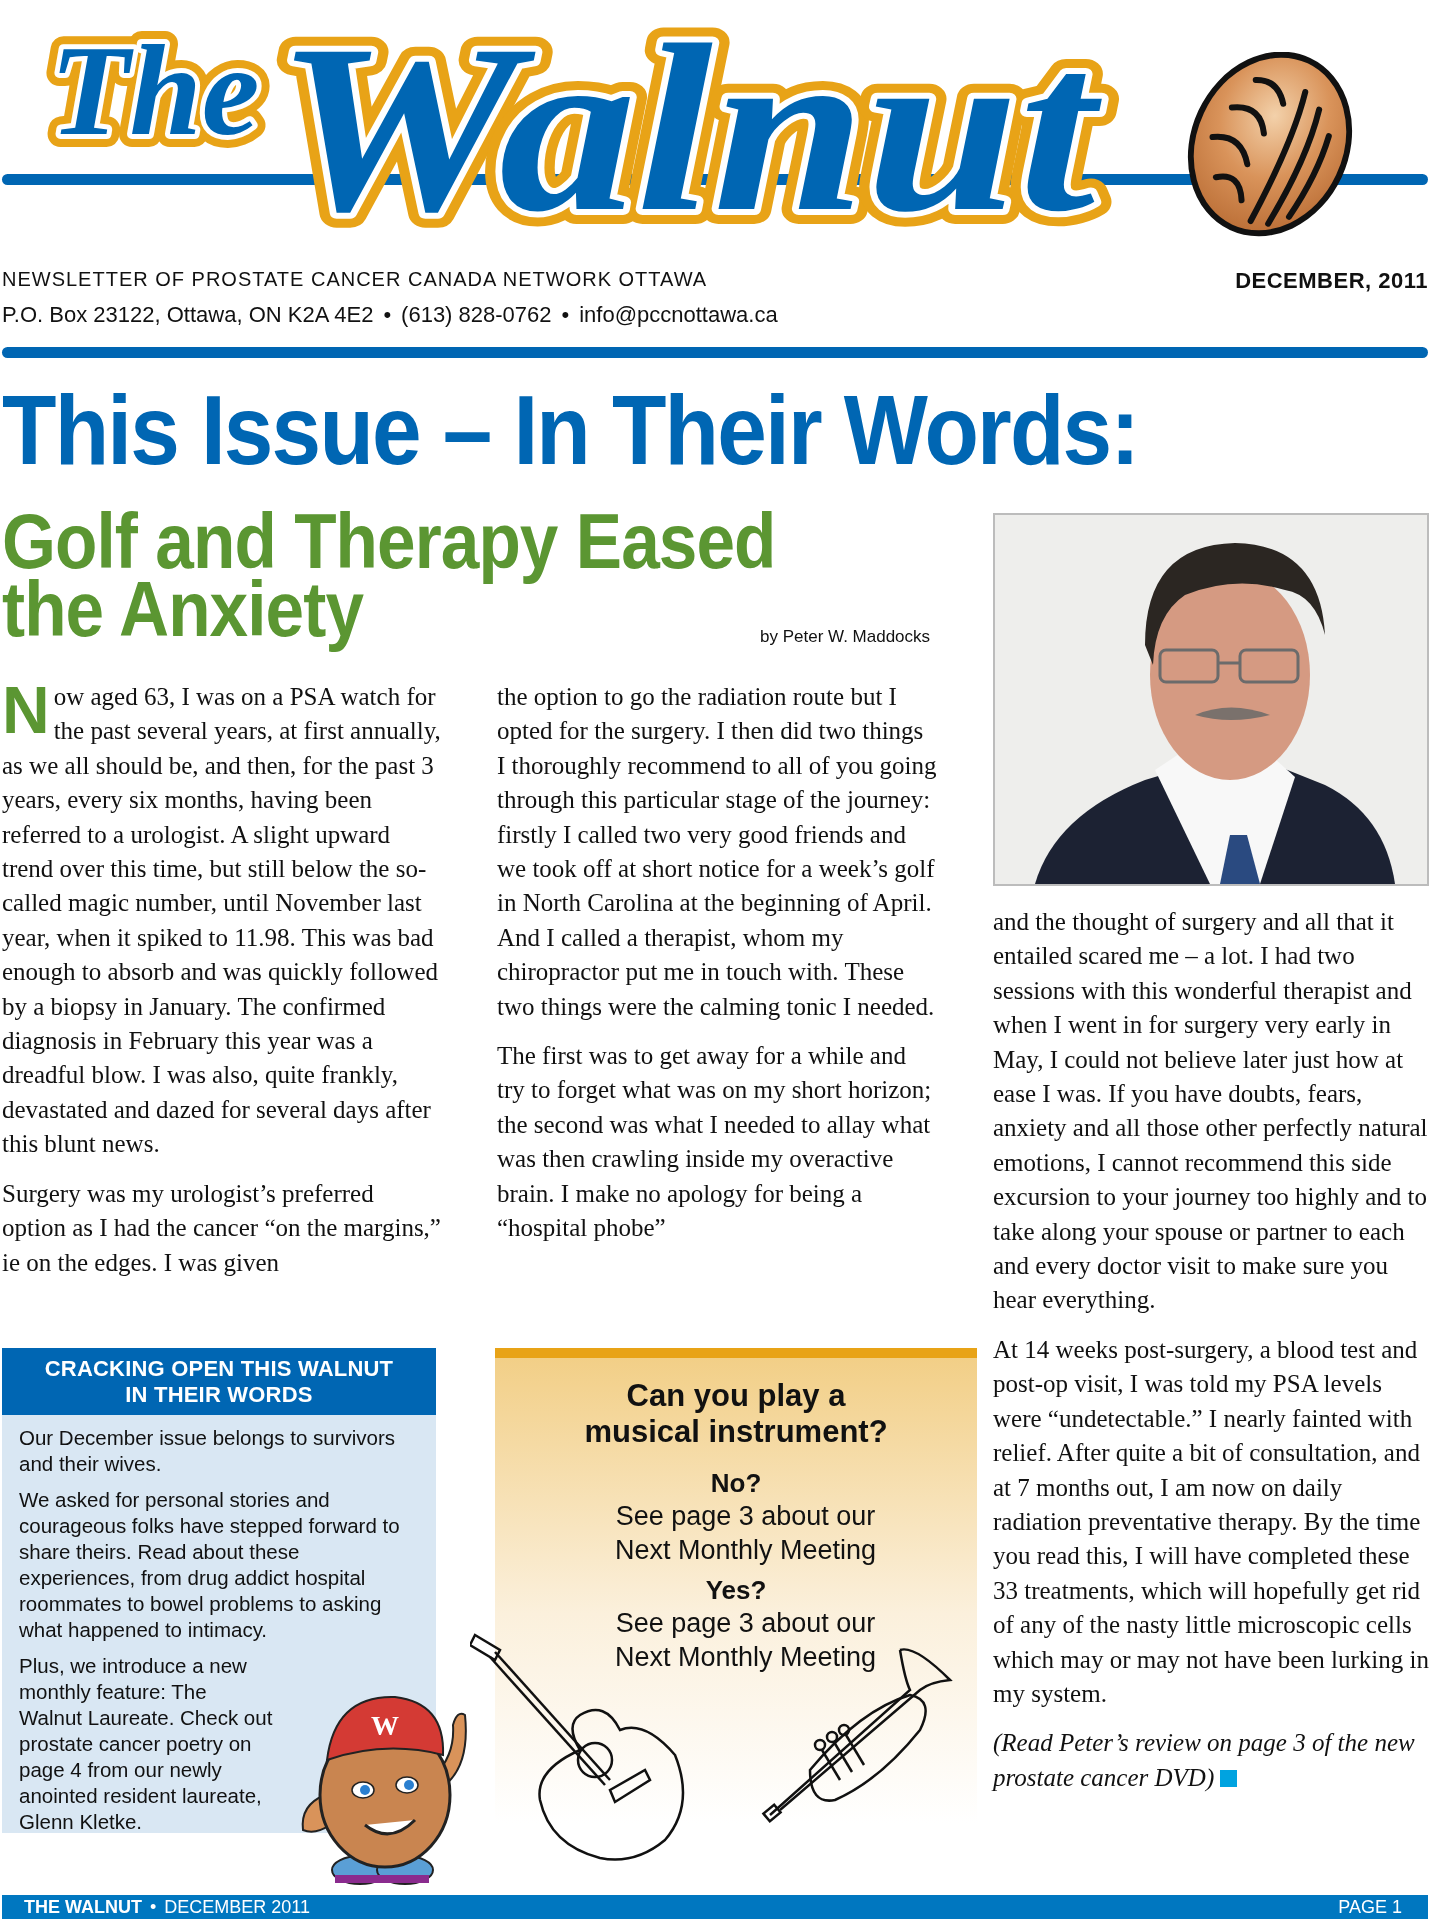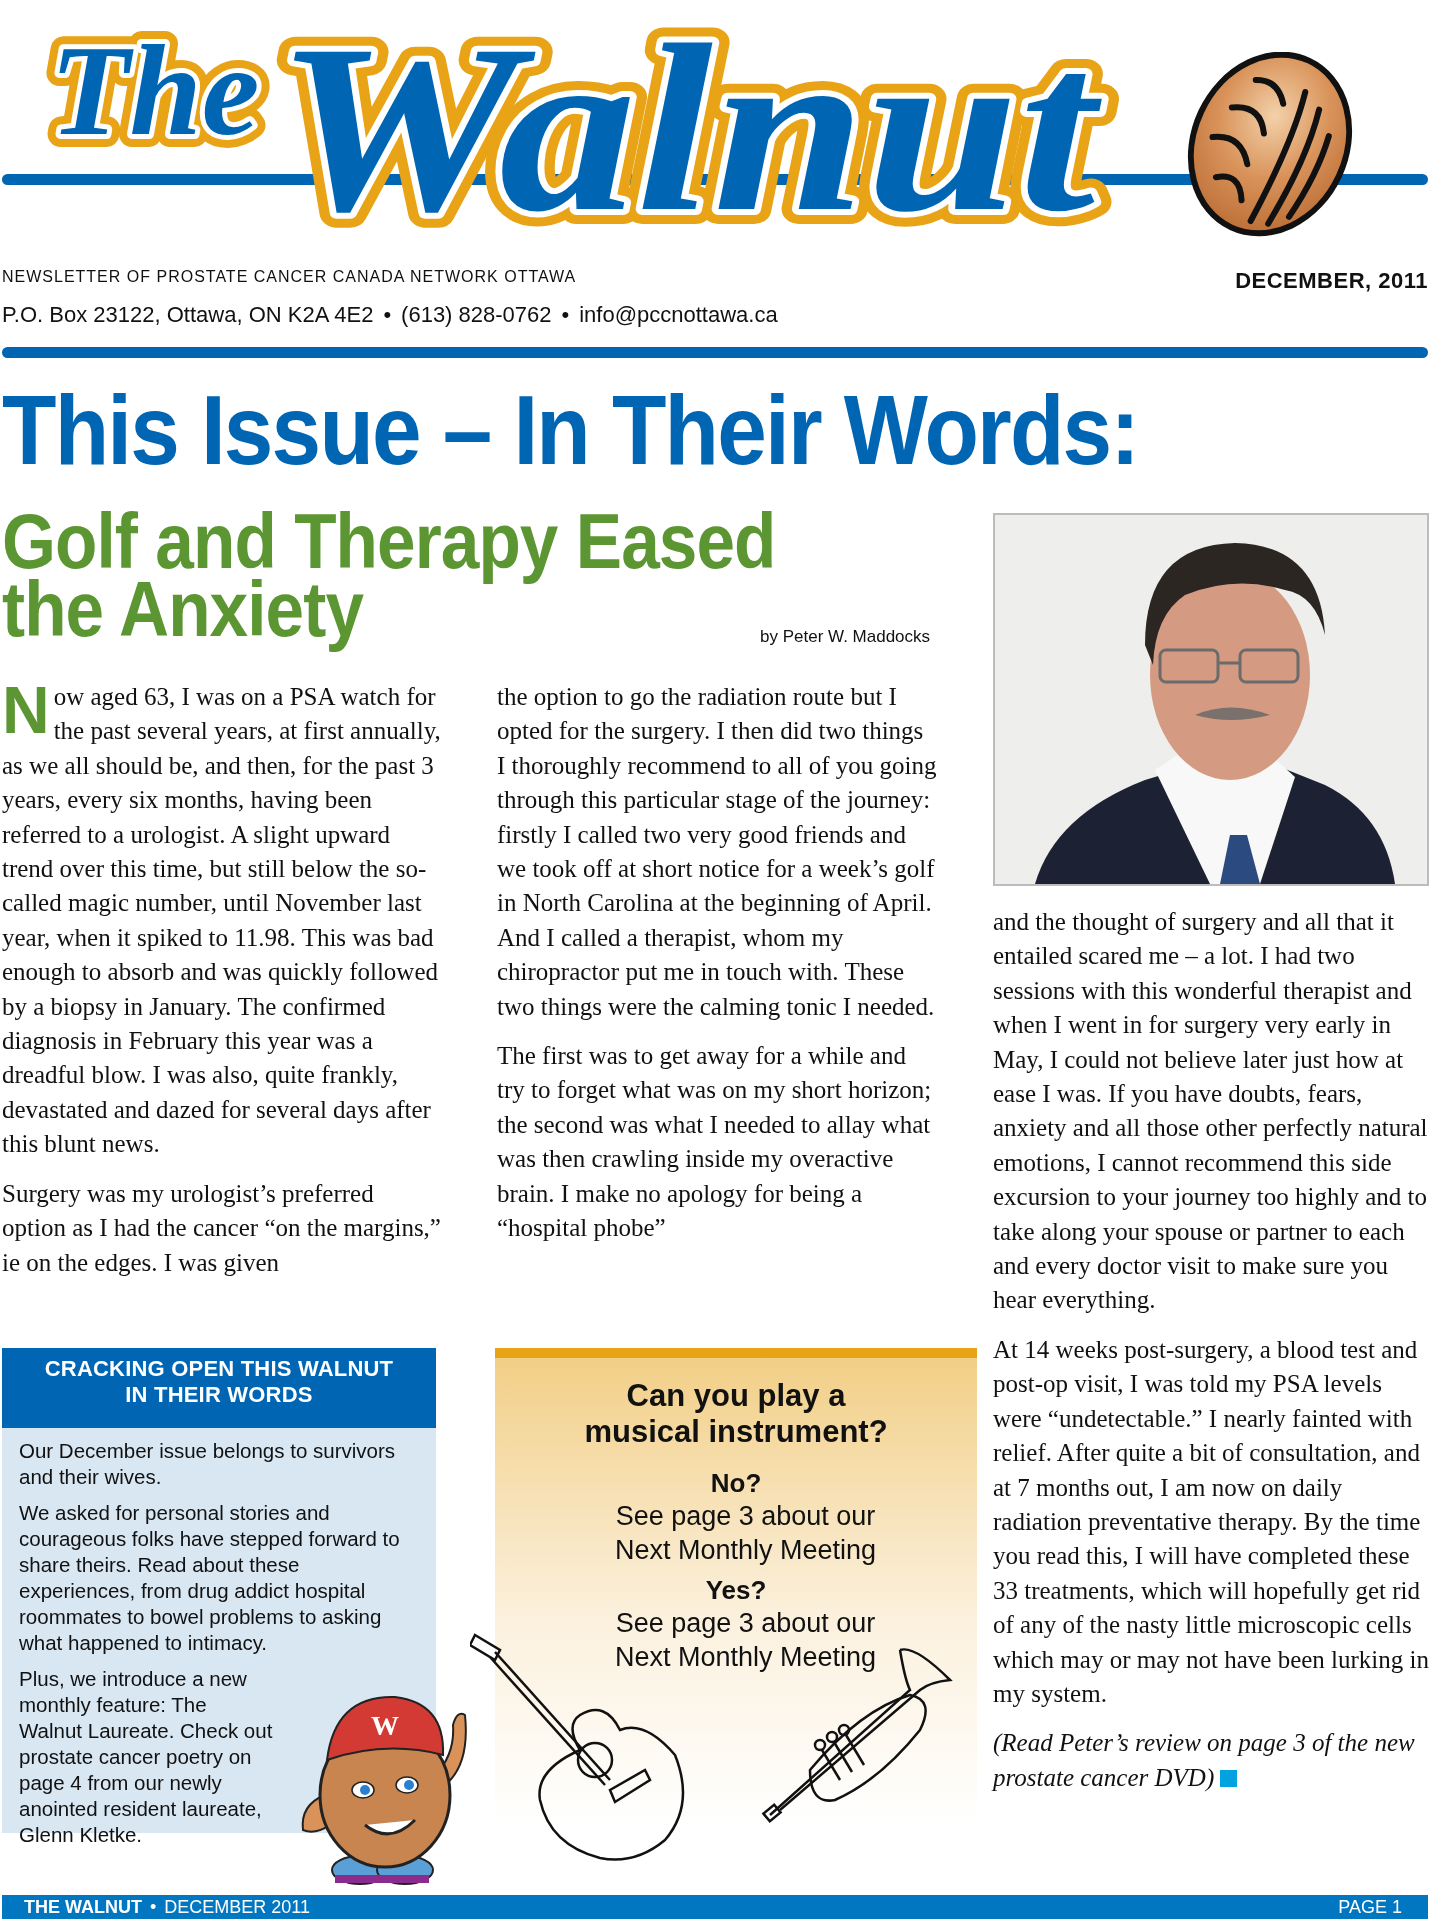--- a/index.html
+++ b/index.html
@@ -5,21 +5,21 @@
   html, body { margin:0; padding:0; background:#ffffff; }
   body { width:1432px; height:1920px; position:relative; overflow:hidden; font-family:"Liberation Sans", sans-serif; color:#111; }
 
   
   .masthead { position:absolute; left:0; top:0; width:1432px; height:250px; }
   .mast-line { position:absolute; left:2px; top:174px; width:1426px; height:11px; background:#0066b3; border-radius:6px; }
   .mast-title { position:absolute; left:40px; top:-6px; width:1080px; height:240px; }
   .walnut-logo { position:absolute; left:1160px; top:52px; width:220px; height:185px; }
 
   .subhead { position:absolute; left:0; top:268px; width:1432px; }
-  .org-line { position:absolute; left:2px; top:0; font-size:16px; letter-spacing:1px; color:#111; }
+  .org-line { position:absolute; left:2px; top:0; font-size:20px; letter-spacing:1px; color:#111; }
   .issue-date { position:absolute; right:4px; top:0; font-size:22px; font-weight:bold; letter-spacing:0.5px; }
   .contact-line { position:absolute; left:2px; top:34px; font-size:22px; color:#111; }
   .contact-line .sep { display:inline-block; margin:0 10px; }
   .rule2 { position:absolute; left:2px; top:347px; width:1426px; height:11px; background:#0066b3; border-radius:6px; }
 
   .issue-title { position:absolute; left:2px; top:380px; font-size:99px; font-weight:bold; color:#0066b3; letter-spacing:-2px; line-height:1; transform:scaleX(0.9); transform-origin:left; white-space:nowrap; }
 
   .article-title { position:absolute; left:2px; top:508px; font-size:77px; font-weight:bold; color:#5b9632; line-height:0.88; letter-spacing:-1px; transform:scaleX(0.9); transform-origin:left; white-space:nowrap; }
   .byline { position:absolute; left:760px; top:627px; font-size:17px; color:#111; }
 
@@ -29,21 +29,21 @@
   .col2 { left:497px; top:680px; width:440px; }
   .col3 { left:993px; top:905px; width:437px; }
   .dropcap { float:left; font-family:"Liberation Sans", sans-serif; font-weight:bold; font-size:66px; line-height:54px; color:#5b9632; margin:3px 4px 0 0; }
   .italic { font-style:italic; }
   .endmark { display:inline-block; width:17px; height:17px; background:#00a3e0; margin-left:6px; vertical-align:-1px; }
 
   .photo { position:absolute; left:993px; top:513px; width:436px; height:373px; border:2px solid #bcbcbc; background:#f0f0ee; overflow:hidden; box-sizing:border-box; }
 
   
   .sidebar { position:absolute; left:2px; top:1348px; width:434px; height:485px; background:#d9e7f3; }
-  .sidebar-head { background:#0066b3; color:#fff; font-weight:bold; font-size:22px; line-height:26px; text-align:center; padding:8px 6px 20px; letter-spacing:0.2px; }
+  .sidebar-head { background:#0066b3; color:#fff; font-weight:bold; font-size:22px; line-height:26px; text-align:center; padding:8px 6px 7px; letter-spacing:0.2px; }
   .sidebar-body { padding:10px 25px 0 17px; font-size:20.5px; line-height:26px; color:#111; }
   .sidebar-body p { margin:0 0 10px 0; }
   .mascot { position:absolute; left:285px; top:1675px; width:200px; height:215px; }
 
   
   .music { position:absolute; left:495px; top:1348px; width:482px; height:475px; background:linear-gradient(#f2cf87, #fbf0dc 55%, #ffffff 100%); border-top:10px solid #e8a317; box-sizing:border-box; text-align:center; }
   .music-q { font-weight:bold; font-size:31px; line-height:36px; margin-top:20px; }
   .music-ans { font-weight:bold; font-size:26px; margin-top:18px; }
   .music-txt { font-size:27px; line-height:34px;padding-left:19px; }
   .music-ans2 { font-weight:bold; font-size:26px; margin-top:8px; }

